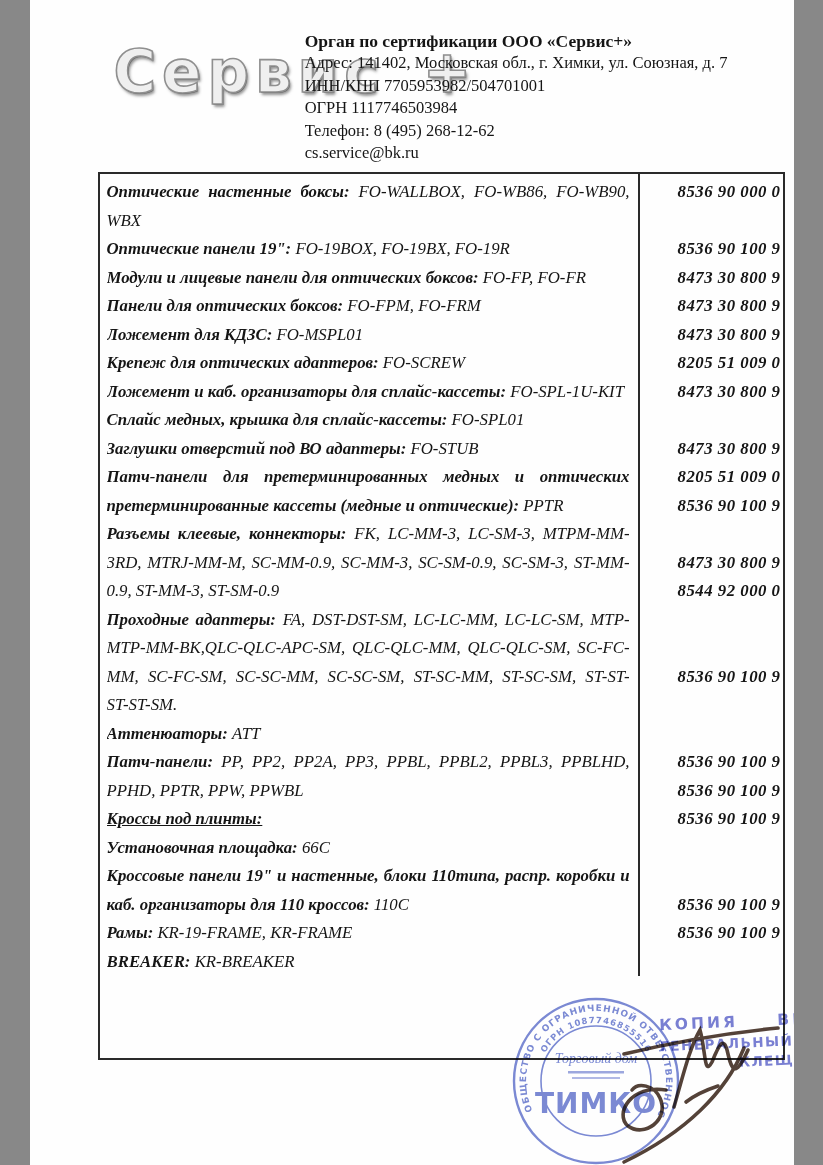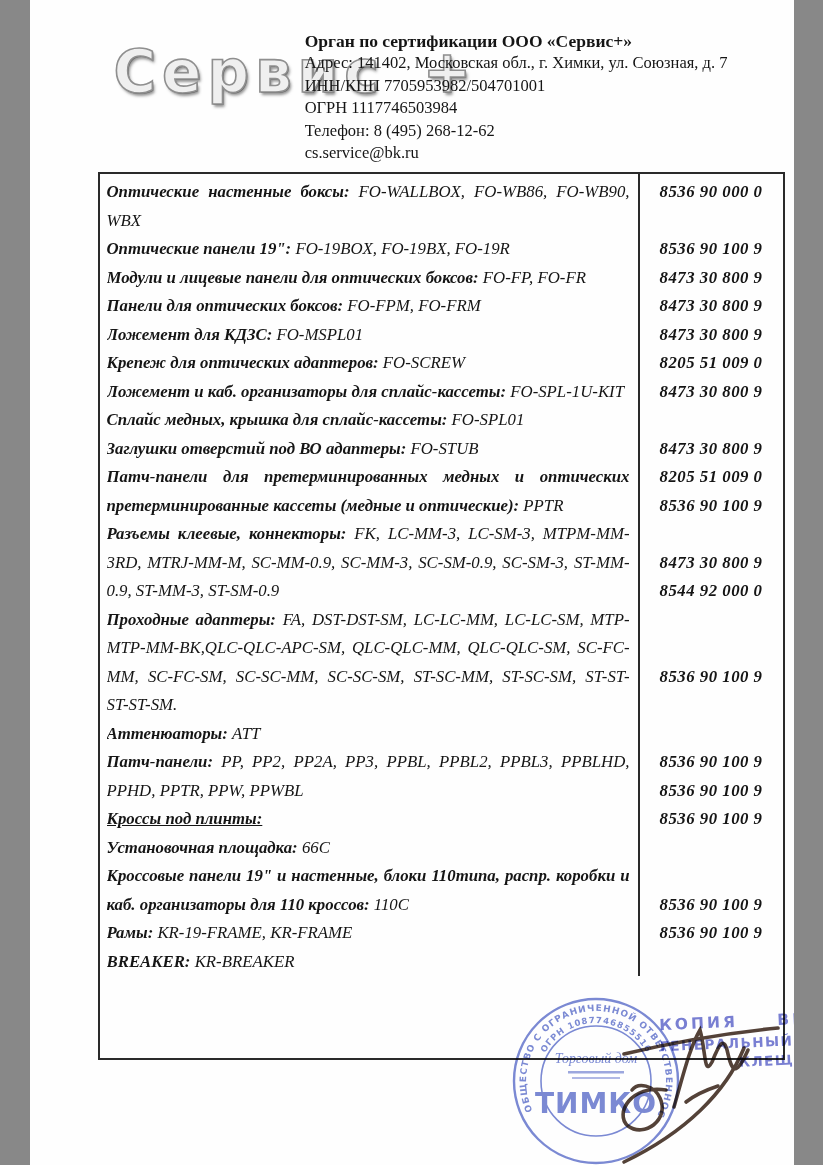--- a/index.html
+++ b/index.html
@@ -28,21 +28,21 @@
   .items{
     position:absolute; left:68px; top:172px; width:687px; height:888px;
     border:2px solid #2a2a2a; box-sizing:border-box; background:transparent;
   }
   .trow{display:flex; align-items:stretch;}
   .tleft{
     width:540px; box-sizing:border-box; border-right:2px solid #2a2a2a;
     padding:0 8px 0 7px;
   }
   .trow:first-child .tleft,.trow:first-child .tright{padding-top:4px;}
-  .tright{flex:1; text-align:center; box-sizing:border-box; padding:0 2px;}
+  .tright{flex:1; text-align:right; box-sizing:border-box; padding:0 2px;}
   .tline{
     height:28.5px; line-height:28.5px; font-size:16.8px; font-style:italic;
     overflow:hidden; white-space:nowrap;
   }
   .tline.just{white-space:normal; text-align:justify; text-align-last:justify;}
   .lbl{font-weight:bold;margin-top:28px;}
   .lbl.und{text-decoration:underline;}
   .val{font-weight:normal;}
   .tright .tline{font-weight:bold; letter-spacing:.5px;}
   

